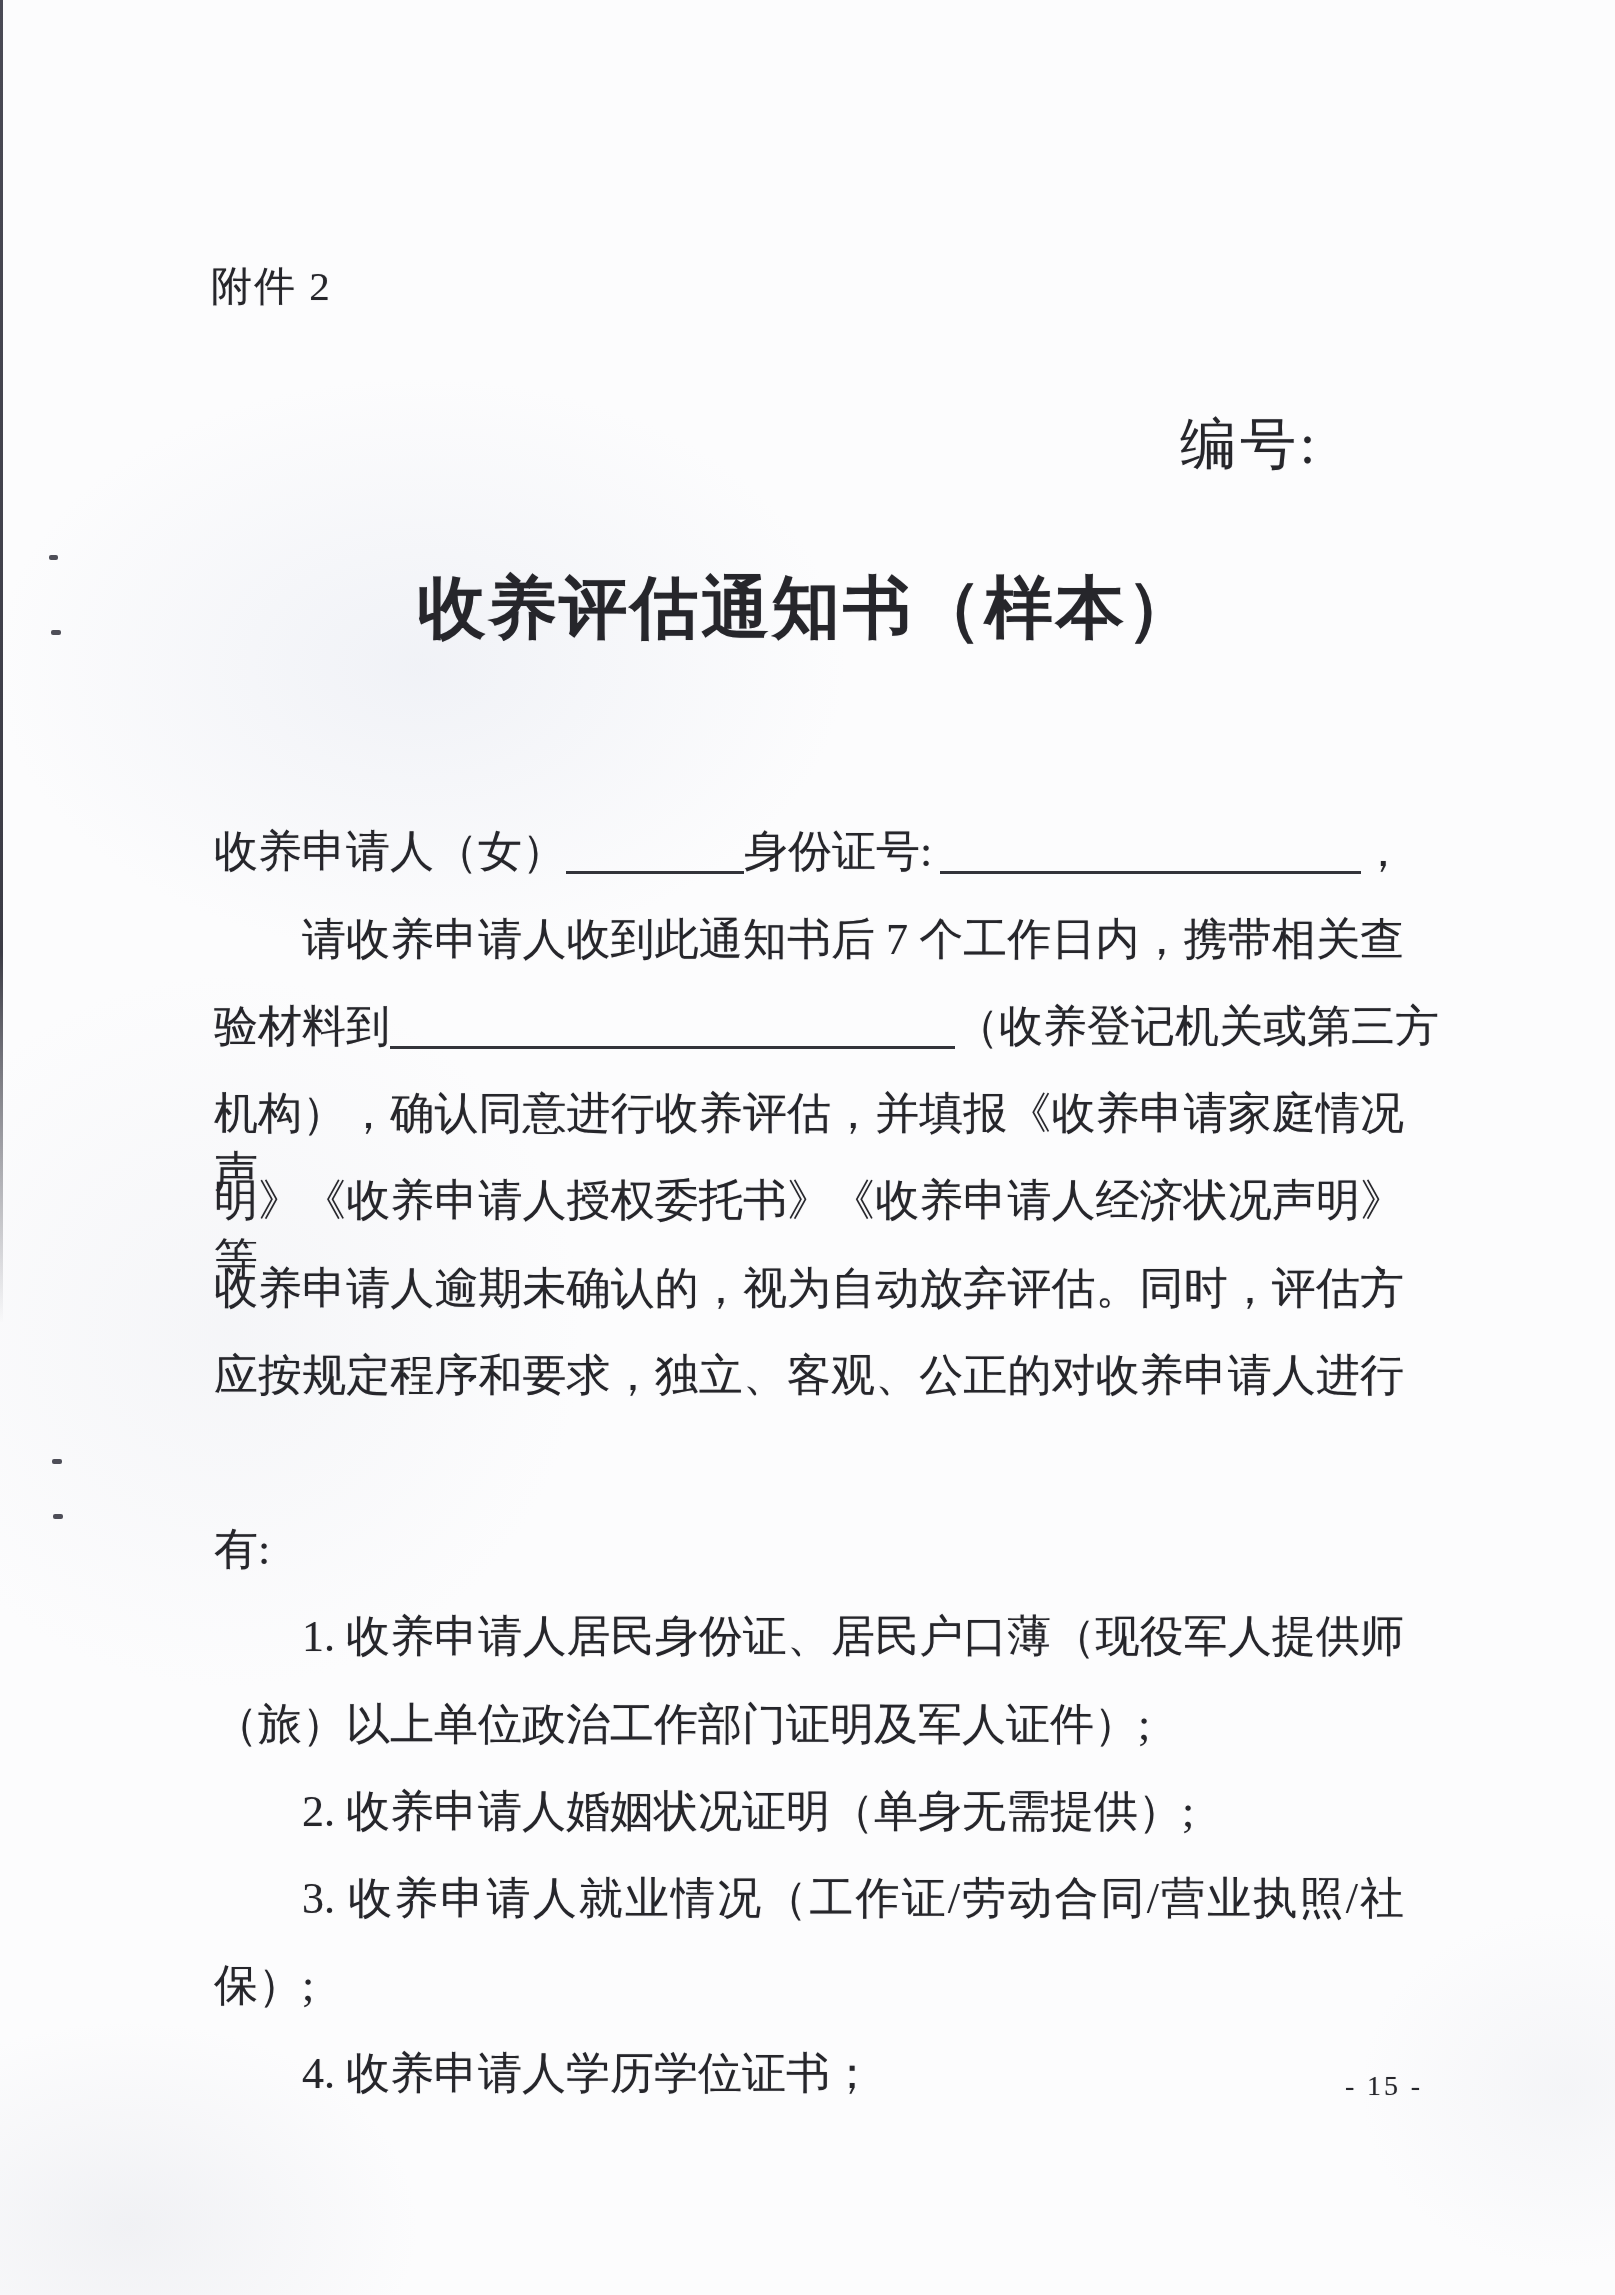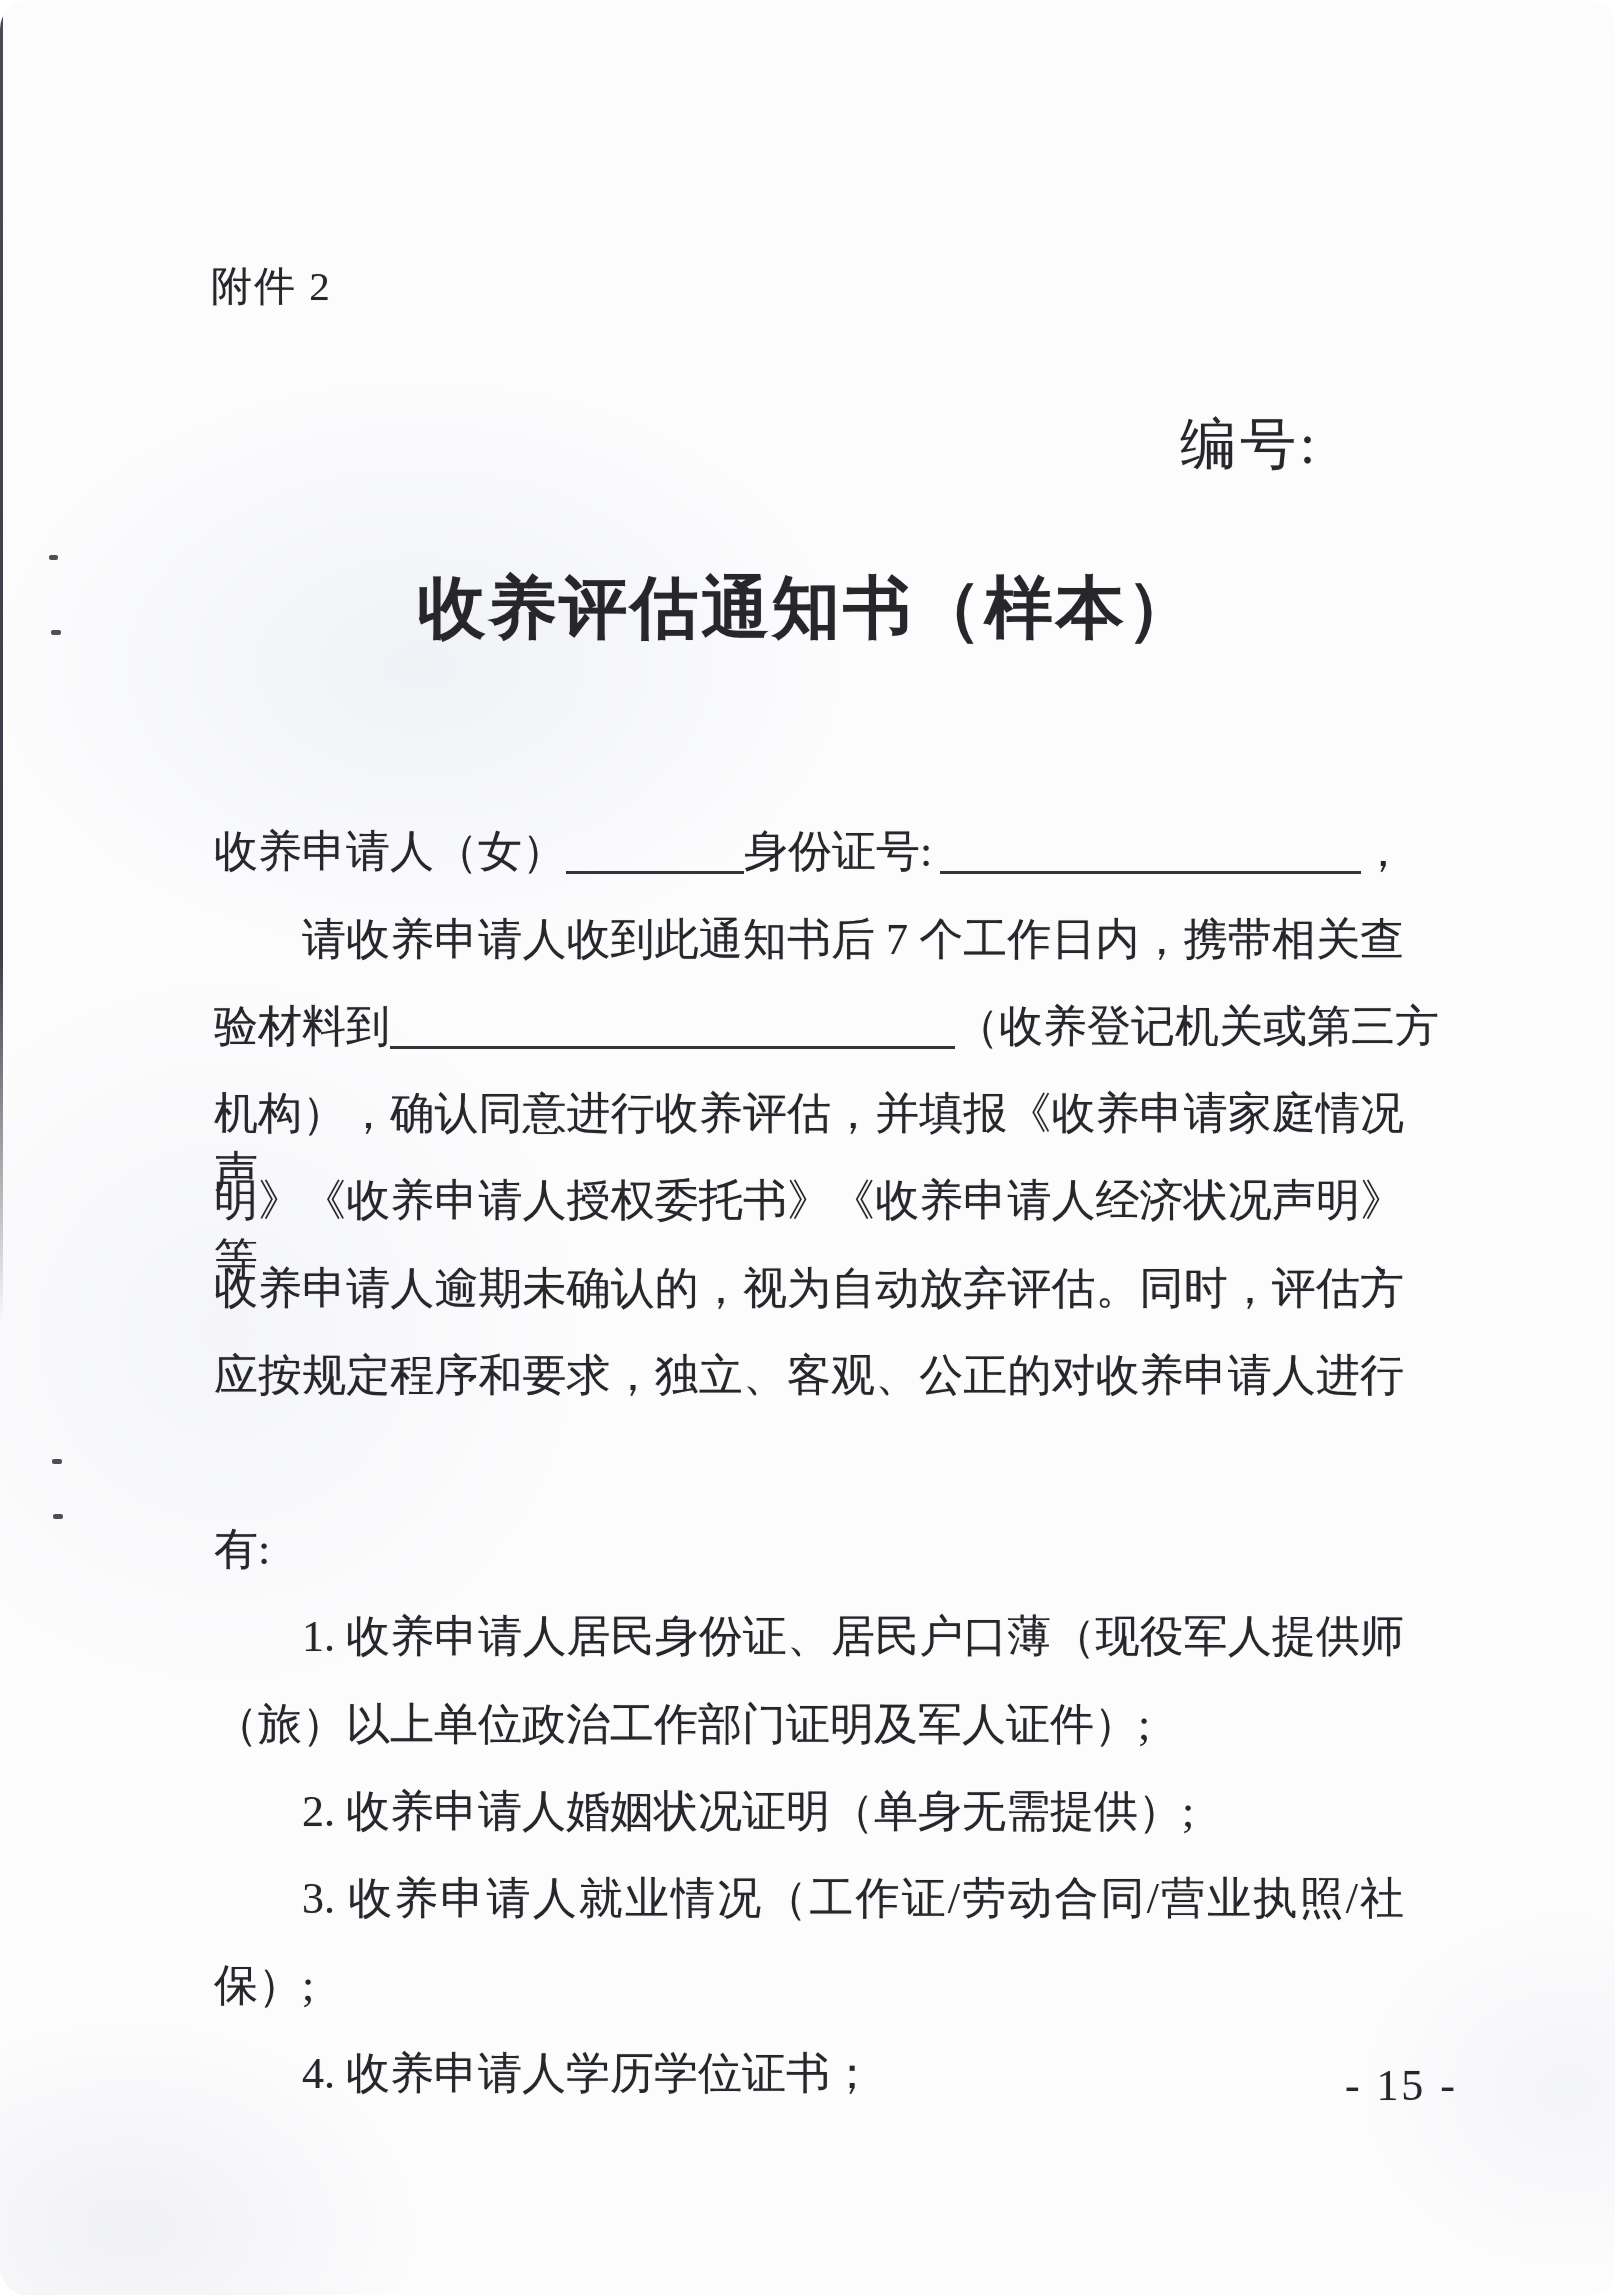--- a/index.html
+++ b/index.html
@@ -3,21 +3,20 @@
 <meta charset="utf-8">
 <style>
   html,body{margin:0;padding:0;background:#ffffff;}
   .page{
     position:relative;
     width:1615px;height:2296px;
     background:#fcfcfd;
     overflow:hidden;
     font-family:"Liberation Serif","DejaVu Serif",serif;
     color:#26262b;
-    border-radius:29px;
   }
   
   .page::before{
     content:"";
     position:absolute;inset:0;
     background:
       radial-gradient(608px 412px at 26% 29%, rgba(223,227,237,0.40), rgba(223,227,237,0) 70%),
       radial-gradient(510px 510px at 14% 58%, rgba(228,230,236,0.30), rgba(228,230,236,0) 70%),
       radial-gradient(412px 294px at 8% 97%,  rgba(219,221,228,0.35), rgba(219,221,228,0) 70%),
       radial-gradient(294px 255px at 97% 91%, rgba(226,228,234,0.30), rgba(226,228,234,0) 70%);
@@ -48,21 +47,21 @@
     display:inline-block;
     height:33px;
     border-bottom:3.9px solid #33343a;
     vertical-align:-7.8px;
   }
   .w-name{ width:178px; }
   .w-id{ width:421px; margin-left:7.8px; }
   .w-dest{ width:565px; }
   .pagenum{
     position:absolute;left:1345px;top:2064px;
-    font-size:44px;line-height:43px;letter-spacing:2.9px;
+    font-size:28px;line-height:43px;letter-spacing:2.9px;
   }
   
   .edge-line{
     position:absolute;left:0;top:0;width:2.9px;height:1323px;
     background:linear-gradient(#4a4a55,#3c3c46 72%,rgba(60,60,70,0));
   }
   .speck{ position:absolute;background:#4e4e58;border-radius:2px; }
   .speck.s1{ left:49px; top:555px;  width:8.8px;  height:4.9px; }
   .speck.s2{ left:51px; top:630px;  width:9.8px; height:4.9px; }
   .speck.s3{ left:52px; top:1459px; width:9.8px; height:4.9px; }

